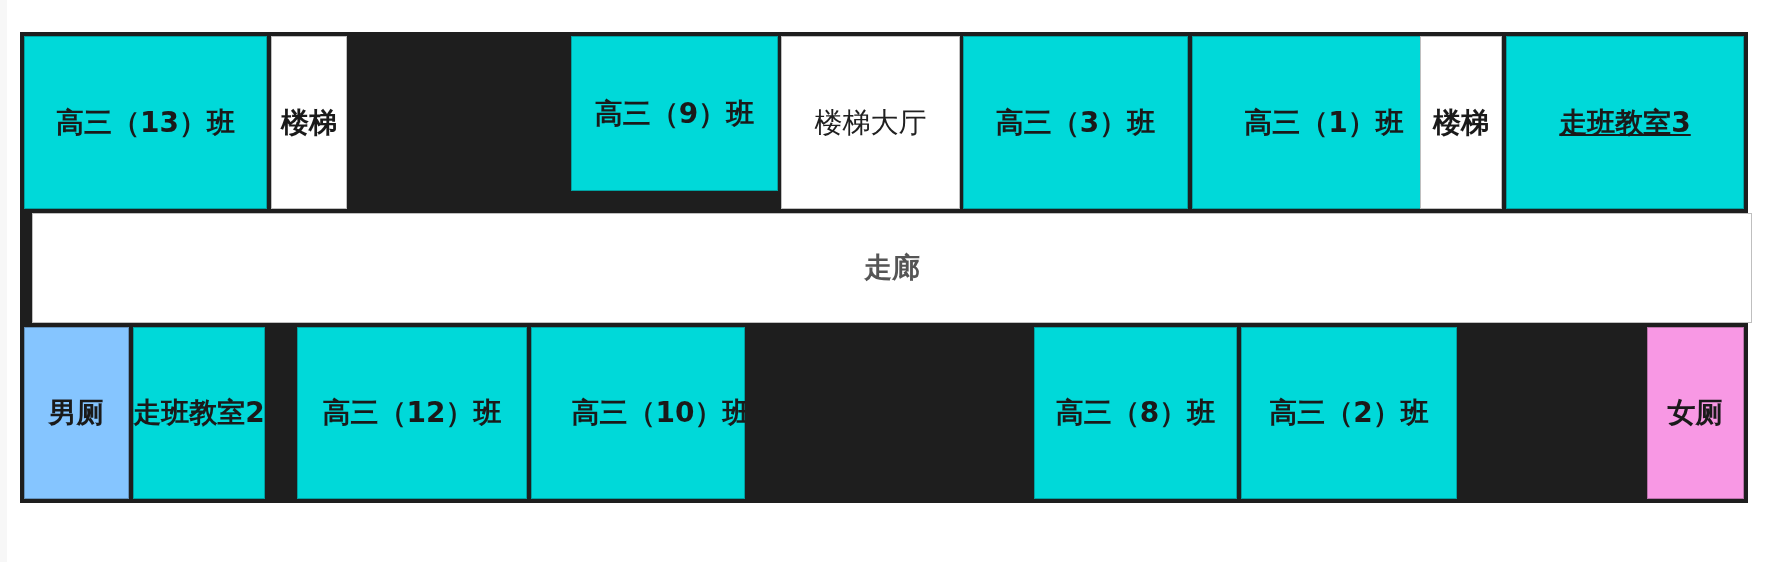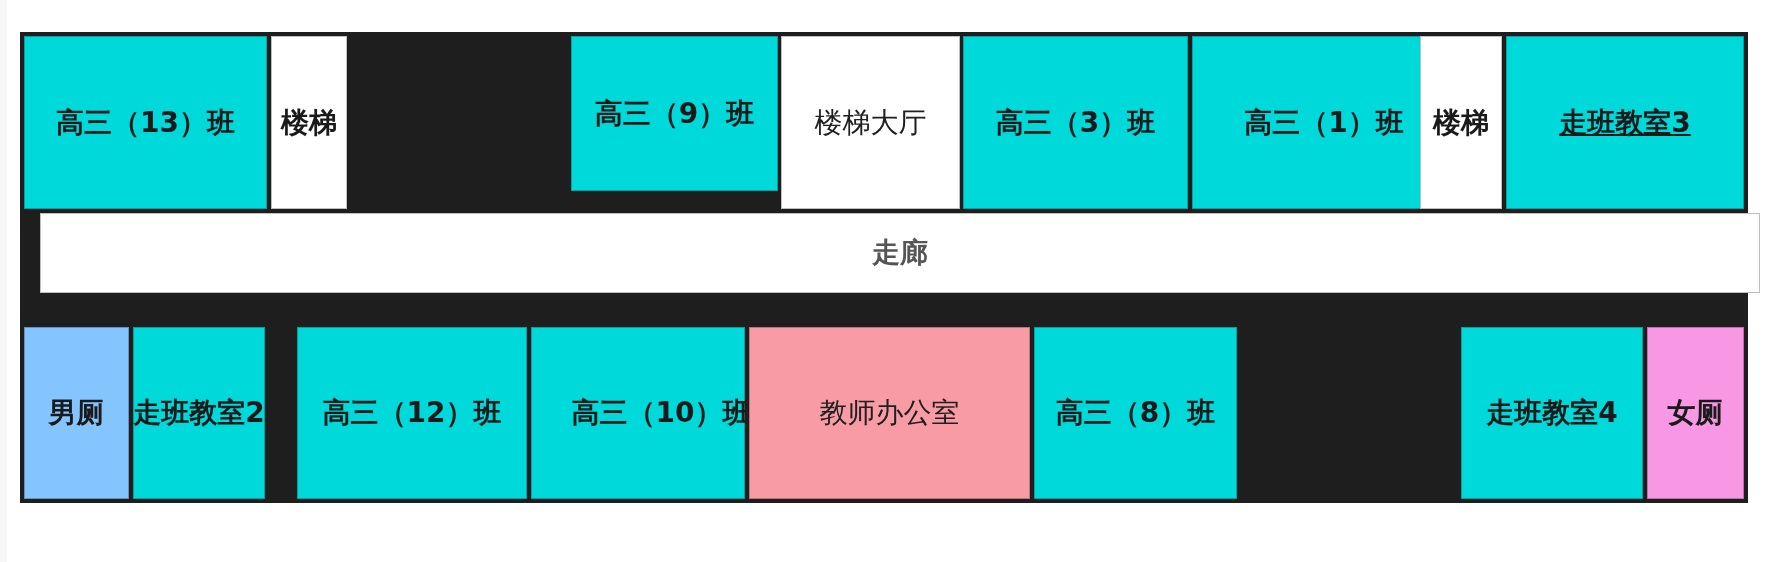--- a/index.html
+++ b/index.html
@@ -58,23 +58,22 @@
 
   <div class="cell cyan" style="left:4px; top:4px; width:243px; height:173px;">高三（13）班</div>
   <div class="cell white" style="left:251px; top:4px; width:76px; height:173px;">楼梯</div>
   <div class="cell cyan" style="left:551px; top:4px; width:207px; height:155px;">高三（9）班</div>
   <div class="cell white medium" style="left:761px; top:4px; width:179px; height:173px;">楼梯大厅</div>
   <div class="cell cyan" style="left:943px; top:4px; width:225px; height:173px;">高三（3）班</div>
   <div class="cell cyan" style="left:1172px; top:4px; width:264px; height:173px;">高三（1）班</div>
   <div class="cell white" style="left:1400px; top:4px; width:82px; height:173px;">楼梯</div>
   <div class="cell cyan" style="left:1486px; top:4px; width:238px; height:173px;text-decoration:underline;">走班教室3</div>
 
-  <div class="cell white corridor" style="left:20px; top:181px; width:1720px; height:80px;">走廊</div>
+  <div class="cell white corridor" style="left:12px; top:181px; width:1720px; height:110px;">走廊</div>
 
   <div class="cell blue" style="left:4px; top:295px; width:105px; height:172px;">男厕</div>
   <div class="cell cyan" style="left:113px; top:295px; width:132px; height:172px;">走班教室2</div>
   <div class="cell cyan" style="left:277px; top:295px; width:230px; height:172px;">高三（12）班</div>
   <div class="cell cyan" style="left:511px; top:295px; width:214px; height:172px;padding-left:46px;">高三（10）班</div>
-  <div class="cell pink medium" style="left:729px; top:295px; width:281px; height:172px;">教师办公室</div>
   <div class="cell cyan" style="left:1014px; top:295px; width:203px; height:172px;">高三（8）班</div>
-  <div class="cell cyan" style="left:1441px; top:295px; width:182px; height:172px;">走班教室4</div>
+  <div class="cell cyan" style="left:1221px; top:295px; width:216px; height:172px;">高三（2）班</div>
   <div class="cell magenta" style="left:1627px; top:295px; width:97px; height:172px;">女厕</div>
 </div>
 
 </body></html>

